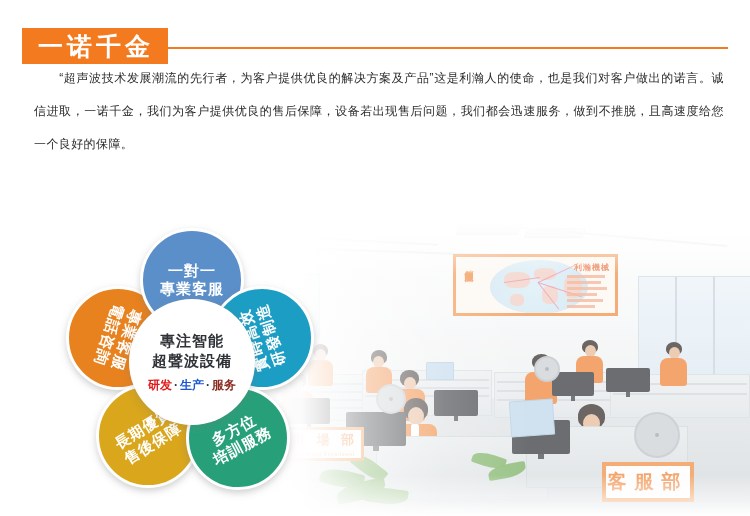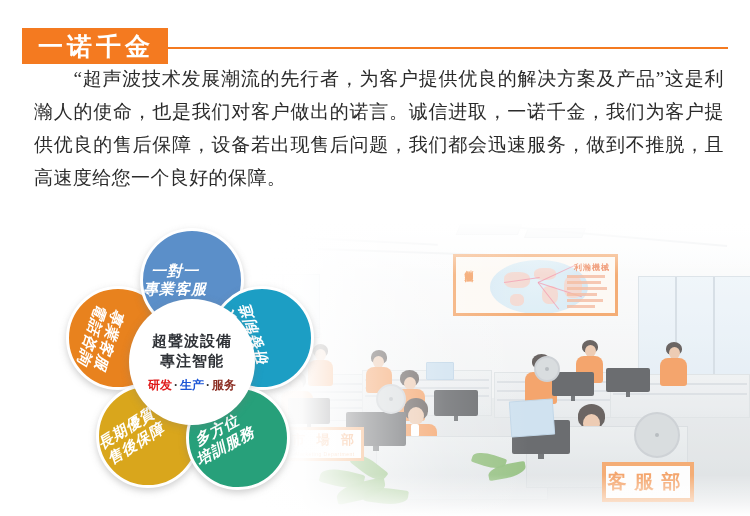--- a/index.html
+++ b/index.html
@@ -29,25 +29,24 @@
     height:36px;
     padding:0 14px 0 16px;
     box-sizing:border-box;
     white-space:nowrap;
   }
 
   
   .para{
     position:absolute;left:34px;top:62px;width:690px;
     color:#2b2b2b;
-    font-size:19px;
+    font-size:12px;
     line-height:33px;
     letter-spacing:0.4px;
     text-align:justify;
-    font-family:Liberation Serif, serif;
   }
 
   
   .lower{position:absolute;left:0;top:222px;width:750px;height:294px;}
 
   
   .photo{
     position:absolute;left:258px;top:0;width:492px;height:294px;
     overflow:hidden;
   }
@@ -132,27 +131,26 @@
   }
   .photo-wash{position:absolute;inset:0;background:rgba(255,255,255,.30);pointer-events:none;}
 
   
   .flower{position:absolute;left:60px;top:2px;width:270px;height:285px;}
   .petal{
     position:absolute;border-radius:50%;
     box-shadow:0 3px 7px rgba(120,120,120,.35);
     border:3px solid #ffffff;
     box-sizing:border-box;
-    display:flex;align-items:center;
+    display:flex;align-items:center;justify-content:center;
     text-align:center;
     color:#ffffff;
     font-weight:bold;
     line-height:1.18;
     letter-spacing:1px;
-    font-style:italic;
   }
   .petal .txt{display:block;}
   .petal .txt span{display:block;white-space:nowrap;}
 
   .petal-top   {left:80px; top:4px;   width:104px;height:104px;background:#5b8fc9;font-size:15px;}
   .petal-right {left:150px;top:62px;  width:104px;height:104px;background:#1c9ec4;font-size:15px;}
   .petal-left  {left:6px;  top:62px;  width:104px;height:104px;background:#e8821e;font-size:15px;}
   .petal-bl    {left:36px; top:160px; width:104px;height:104px;background:#d9a61c;font-size:15px;}
   .petal-br    {left:126px;top:162px; width:104px;height:104px;background:#27a07a;font-size:15px;}
 
@@ -373,22 +371,22 @@
 
       <div class="petal petal-br">
         <span class="txt">
           <span>多方位</span>
           <span>培訓服務</span>
         </span>
       </div>
 
       <div class="center">
         <div class="c-main">
+          <div>專注智能</div>
           <div>超聲波設備</div>
-          <div>專注智能</div>
         </div>
         <div class="c-sub">
           <span class="s1">研发</span><span class="dot">·</span><span class="s2">生产</span><span class="dot">·</span><span class="s3">服务</span>
         </div>
       </div>
 
     </div>
   </div>
 </div>
 

